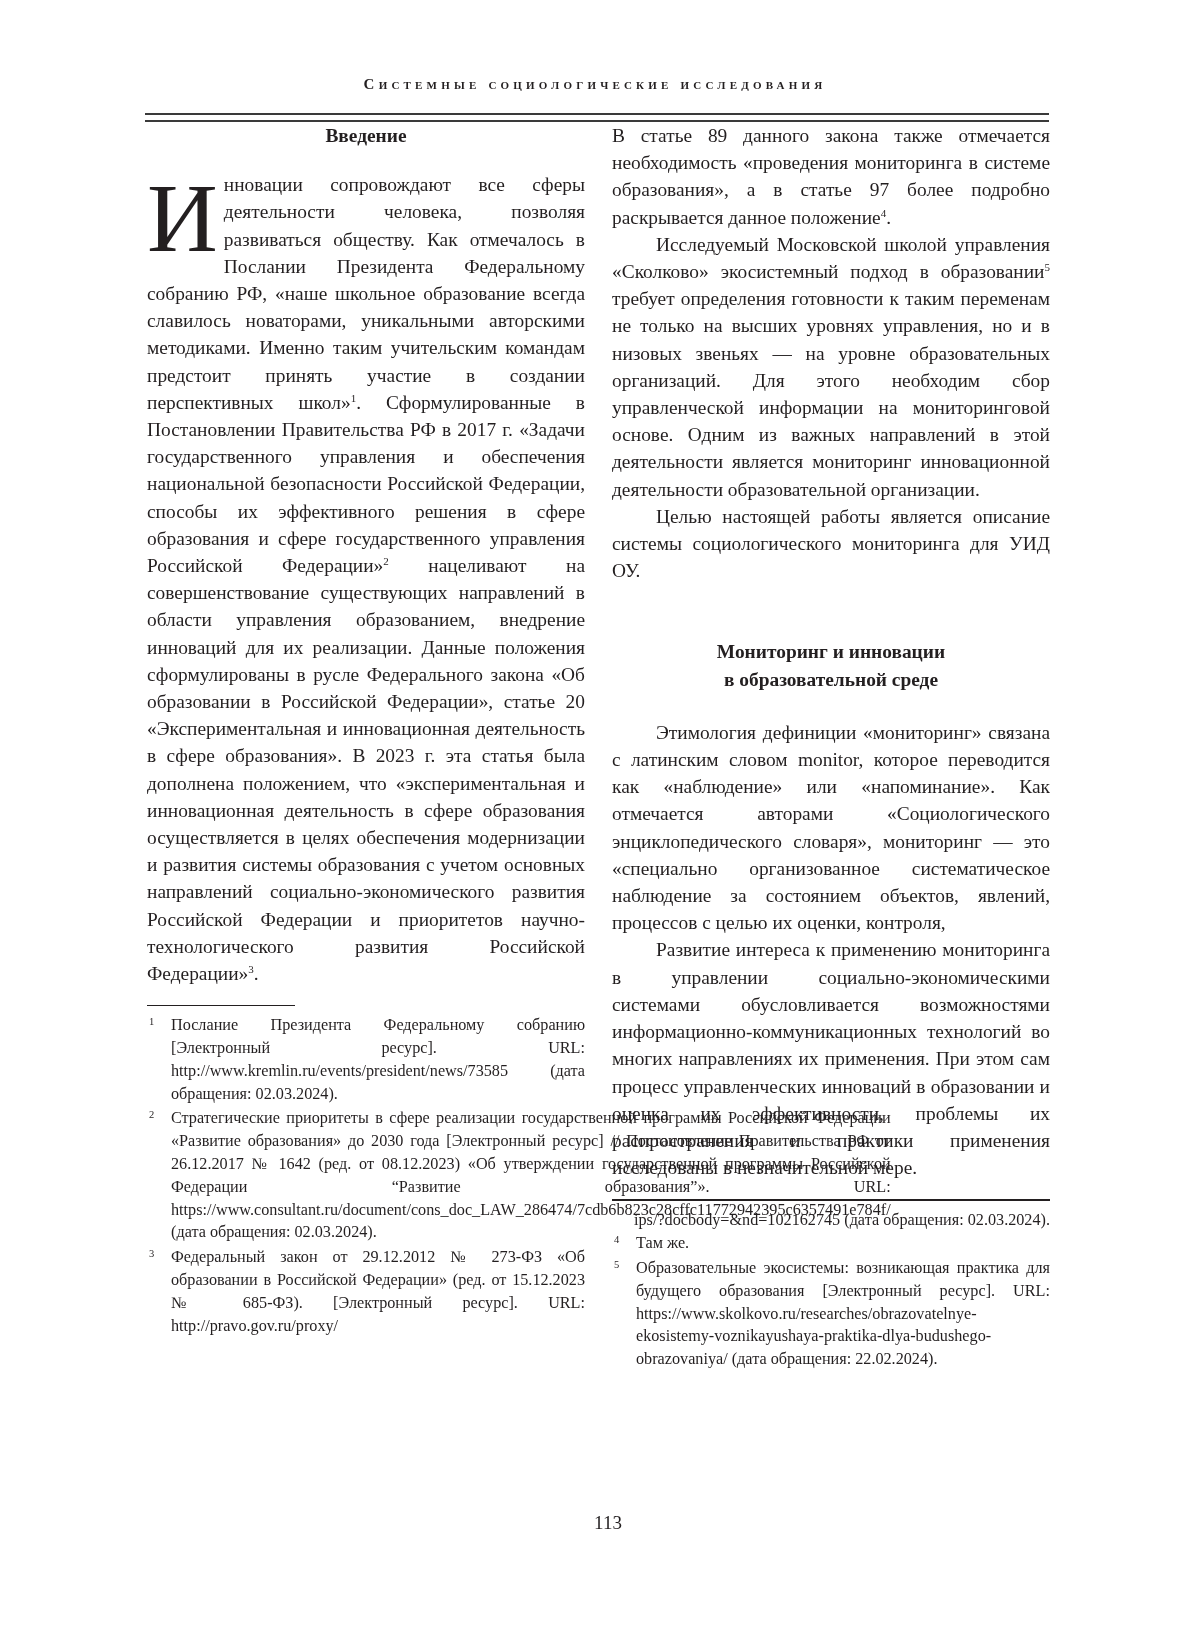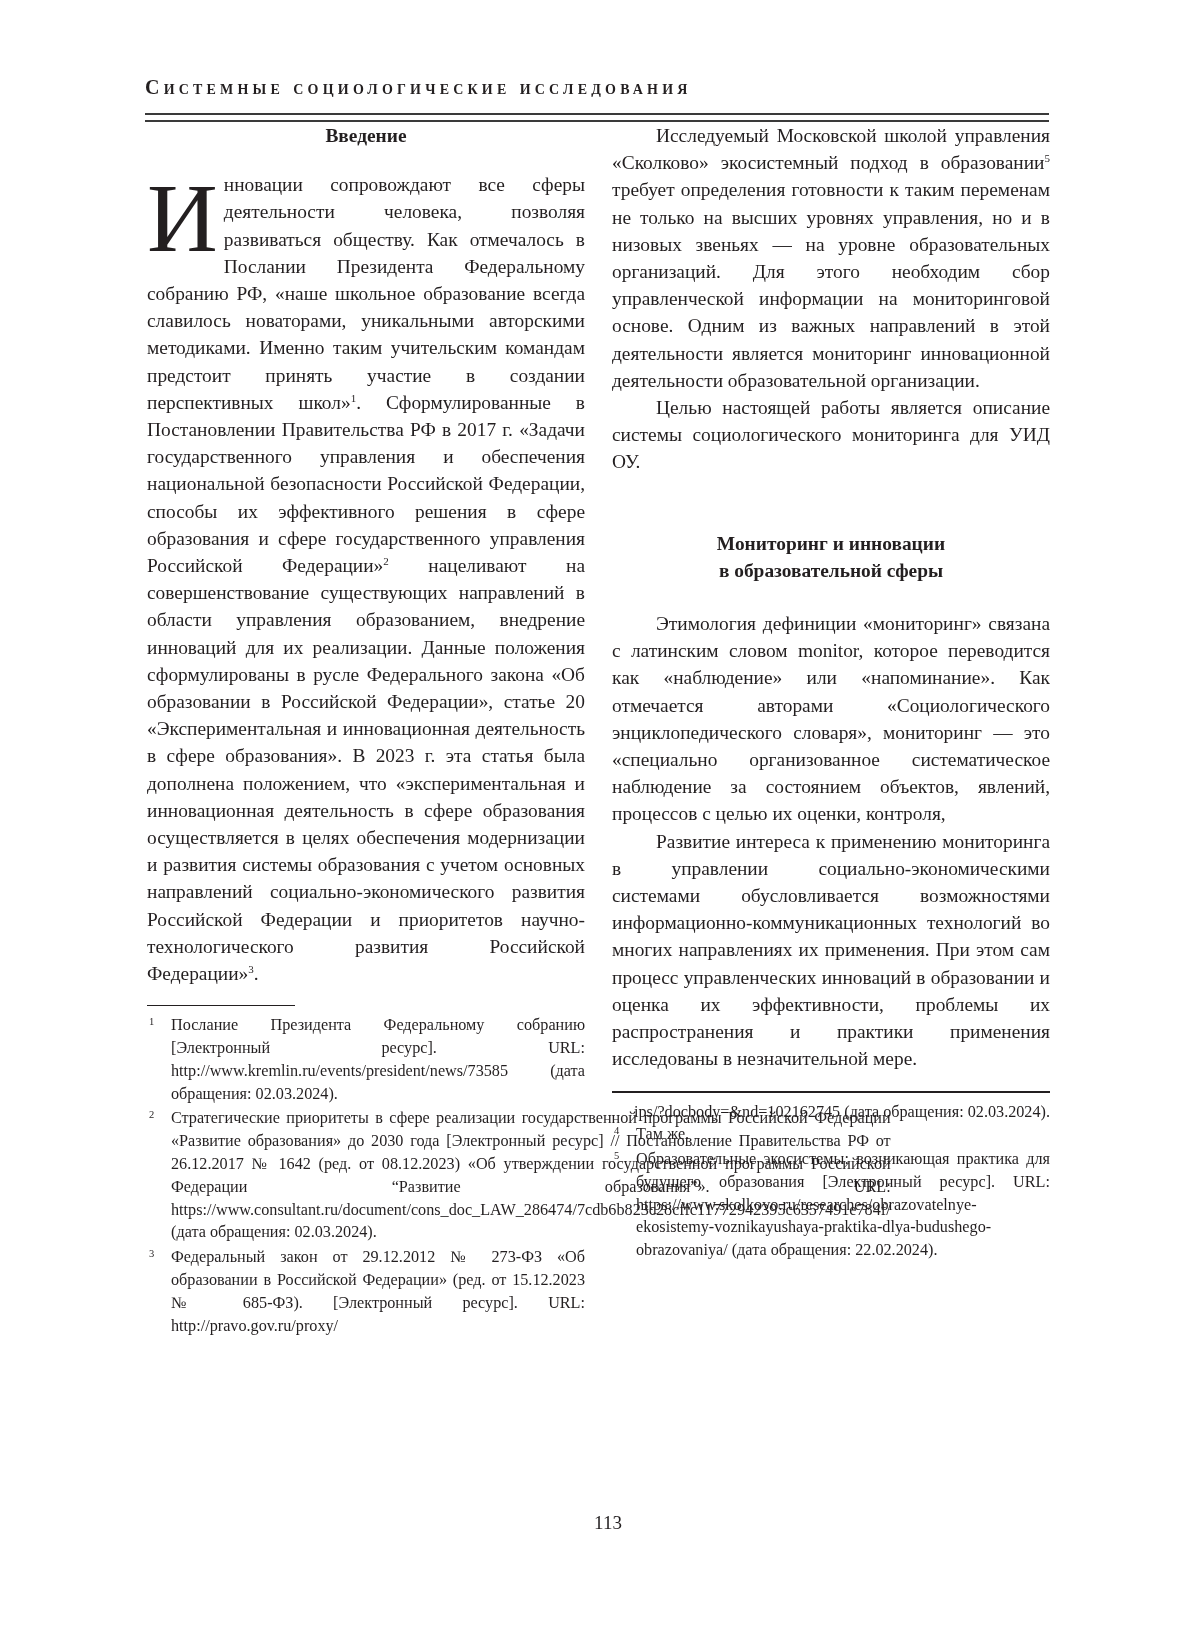--- a/index.html
+++ b/index.html
@@ -1,19 +1,19 @@
 <!DOCTYPE html>
 <html><head>
 <meta charset="utf-8">
 <style>
   html, body { margin: 0; padding: 0; background: #ffffff; }
   body { width: 1200px; height: 1651px; position: relative; overflow: hidden;
          font-family: "Liberation Serif", "DejaVu Serif", serif; color: #231f20; }
-  .running-head { position: absolute; left: 145px; top: 76px; width: 900px; 
-    font-size: 20px; font-weight: bold; letter-spacing: 4.2px; font-variant: small-caps; }
+  .running-head { position: absolute; left: 145px; top: 76px; width: 900px; text-align: center;
+    font-size: 15px; font-weight: bold; letter-spacing: 4.2px; font-variant: small-caps; }
   .rule { position: absolute; left: 145px; width: 904px; height: 2px; background: #3a3a3a; }
   .col { position: absolute; top: 122px; width: 438px; font-size: 19.4px; line-height: 27.2px; }
   .col-left { left: 147px; }
   .col-right { left: 612px; }
   .col p { margin: 0; text-align: justify; hyphens: manual; }
   .indent { text-indent: 44px; }
   h2 { margin: 0; font-size: 19.4px; font-weight: bold; text-align: center; line-height: 27.2px; }
   .dropcap { float: left; font-size: 98px; line-height: 78px; margin: 8px 6px 0 0; height: 82px; }
   sup { font-size: 11px; line-height: 0; vertical-align: 7px; }
   .fn-sep { width: 148px; height: 1px; background: #231f20; margin: 18px 0 8px 0; }
@@ -47,27 +47,28 @@
       <span class="fn-text">Стратегические приоритеты в сфере реализации государственной программы Российской Федерации «Развитие образования» до 2030 года [Электронный ресурс] // Постановление Правительства РФ от 26.12.2017 № 1642 (ред. от 08.12.2023) «Об утверждении государственной программы Российской Федерации “Развитие образования”». URL: https://www.consultant.ru/document/cons_doc_LAW_286474/7cdb6b823c28cffc11772942395c6357491e784f/ (дата обращения: 02.03.2024).</span>
     </div>
     <div class="fn">
       <span class="fn-num">3</span>
       <span class="fn-text">Федеральный закон от 29.12.2012 № 273-ФЗ «Об образовании в Российской Федерации» (ред. от 15.12.2023 № 685-ФЗ). [Электронный ресурс]. URL: http://pravo.gov.ru/proxy/</span>
     </div>
   </div>
 </div>
 
 <div class="col col-right">
+  <p><span>В статье 89 данного закона также отмечается необходимость «проведения мониторинга в системе образования», а в статье 97 более подробно раскрывается данное положение</span><sup>4</sup><span>.</span></p>
   <p class="indent"><span>Исследуемый Московской школой управления «Сколково» экосистемный подход в образовании</span><sup>5</sup><span> требует определения готовности к таким переменам не только на высших уровнях управления, но и в низовых звеньях — на уровне образовательных организаций. Для этого необходим сбор управленческой информации на мониторинговой основе. Одним из важных направлений в этой деятельности является мониторинг инновационной деятельности образовательной организации.</span></p>
   <p class="indent">Целью настоящей работы является описание системы социологического мониторинга для УИД ОУ.</p>
 
   <div style="height:54px"></div>
   <h2>
     <span>Мониторинг и инновации</span><br>
-    <span>в образовательной сферы</span>
+    <span>в образовательной среде</span>
   </h2>
   <div style="height:26px"></div>
 
   <p class="indent">Этимология дефиниции «мониторинг» связана с латинским словом monitor, которое переводится как «наблюдение» или «напоминание». Как отмечается авторами «Социологического энциклопедического словаря», мониторинг — это «специально организованное систематическое наблюдение за состоянием объектов, явлений, процессов с целью их оценки, контроля,</p>
   <p class="indent">Развитие интереса к применению мониторинга в управлении социально-экономическими системами обусловливается возможностями информационно-коммуникационных технологий во многих направлениях их применения. При этом сам процесс управленческих инноваций в образовании и оценка их эффективности, проблемы их распространения и практики применения исследованы в незначительной мере.</p>
 
   <div class="fn-sep-full"></div>
   <div class="footnotes">
     <div class="fn-cont">ips/?docbody=&amp;nd=102162745 (дата обращения: 02.03.2024).</div>
     <div class="fn">

